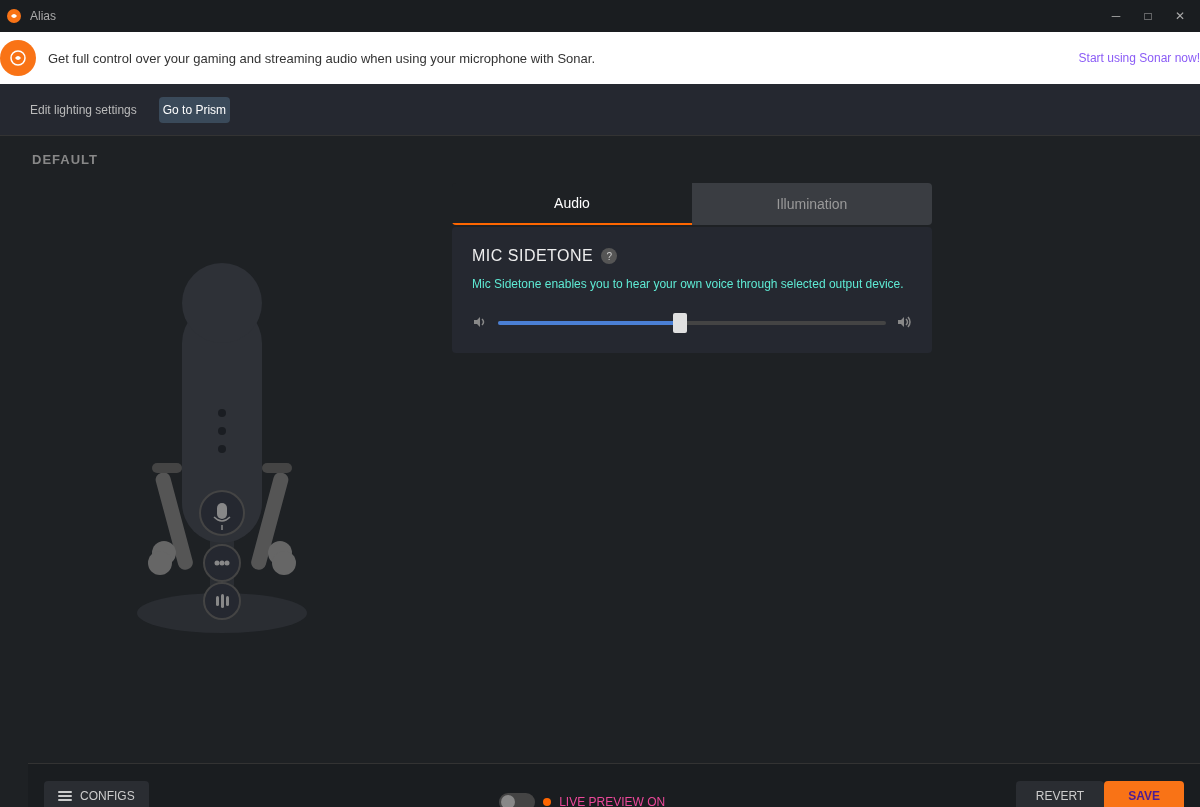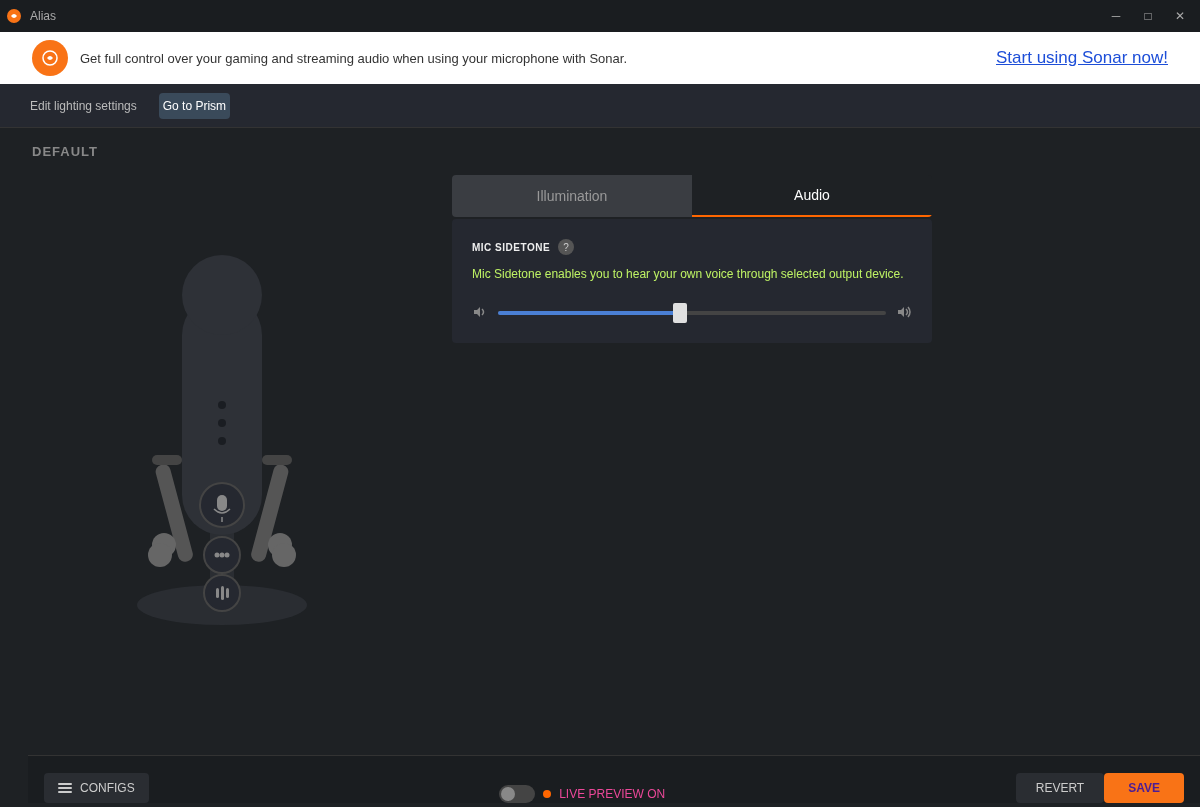--- a/index.html
+++ b/index.html
@@ -51,48 +51,47 @@
       align-items: center;
       justify-content: center;
     }
 
     
     .banner {
       height: 52px;
       background: #ffffff;
       display: flex;
       align-items: center;
-      padding: 0 32px;
+      padding: 0 0;
       gap: 12px;
     }
     .banner-icon {
       width: 36px;
       height: 36px;
       background: #f97316;
       border-radius: 50%;
       display: flex;
       align-items: center;
       justify-content: center;
       flex-shrink: 0;
     }
     .banner-text {
       font-size: 13px;
       color: #333;
       flex: 1;
     }
     .banner-link {
-      color: #1d4ed8;
-      text-decoration: underline;
-      cursor: pointer;
-      font-size: 17px;
+      color: #8b5cf6;
+      cursor: pointer;
+      font-size: 12px;
     }
 
     
     .toolbar {
-      height: 44px;
+      height: 52px;
       background: #252830;
       display: flex;
       align-items: center;
       padding: 0 16px;
       gap: 8px;
       border-bottom: 1px solid #333;
     }
     .toolbar-btn {
       padding: 6px 14px;
       border-radius: 4px;
@@ -177,40 +176,40 @@
       border-radius: 4px;
       padding: 20px;
     }
     .mic-sidetone-header {
       display: flex;
       align-items: center;
       gap: 8px;
       margin-bottom: 10px;
     }
     .mic-sidetone-title {
-      font-size: 10px;
-      font-weight: 700;
+      font-size: 16px;
+      font-weight: 400;
       color: #eee;
       letter-spacing: 0.5px;
     }
     .help-icon {
       width: 16px;
       height: 16px;
       border-radius: 50%;
       background: #555;
       color: #ccc;
       font-size: 10px;
       display: flex;
       align-items: center;
       justify-content: center;
       cursor: pointer;
     }
     .mic-sidetone-desc {
       font-size: 12px;
-      color: #bef264;
+      color: #5eead4;
       margin-bottom: 20px;
       line-height: 1.5;
     }
     .slider-row {
       display: flex;
       align-items: center;
       gap: 10px;
     }
     .volume-icon {
       color: #888;
@@ -403,25 +402,25 @@
         <circle cx="110" cy="418" r="18" fill="#252830" stroke="#444" stroke-width="2"></circle>
         <rect x="104" y="413" width="3" height="10" rx="1.5" fill="#888"></rect>
         <rect x="109" y="411" width="3" height="14" rx="1.5" fill="#888"></rect>
         <rect x="114" y="413" width="3" height="10" rx="1.5" fill="#888"></rect>
       </svg>
     </div>
 
     <div class="settings-panel">
 
       <div class="tabs">
+        <button class="tab active">
+          <span>Audio</span>
+        </button>
         <button class="tab">
           <span>Illumination</span>
-        </button>
-        <button class="tab active">
-          <span>Audio</span>
         </button>
       </div>
 
       <div class="tab-content">
         <div class="mic-sidetone-header">
           <span class="mic-sidetone-title">MIC SIDETONE</span>
           <div class="help-icon">?</div>
         </div>
         <p class="mic-sidetone-desc">Mic Sidetone enables you to hear your own voice through selected output device.</p>
         <div class="slider-row">

